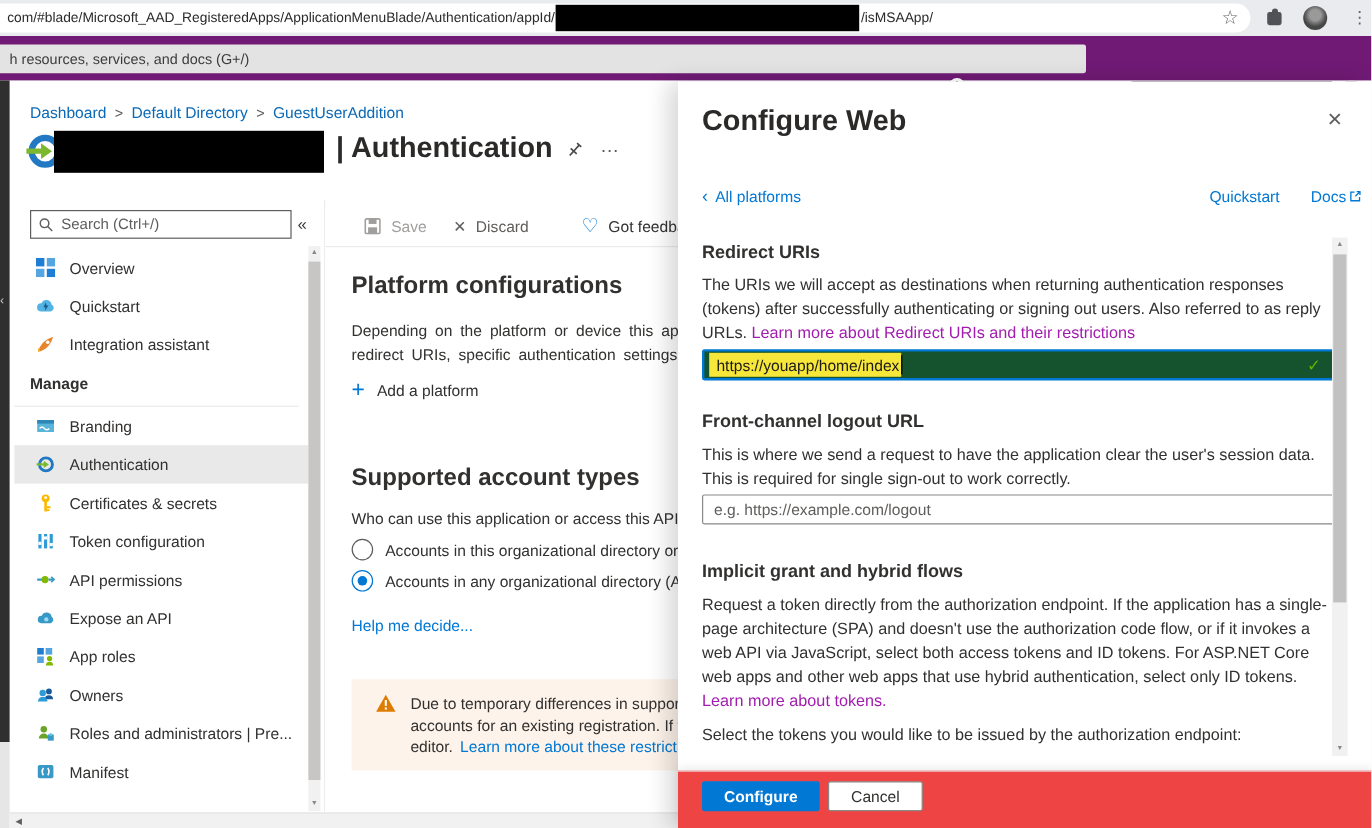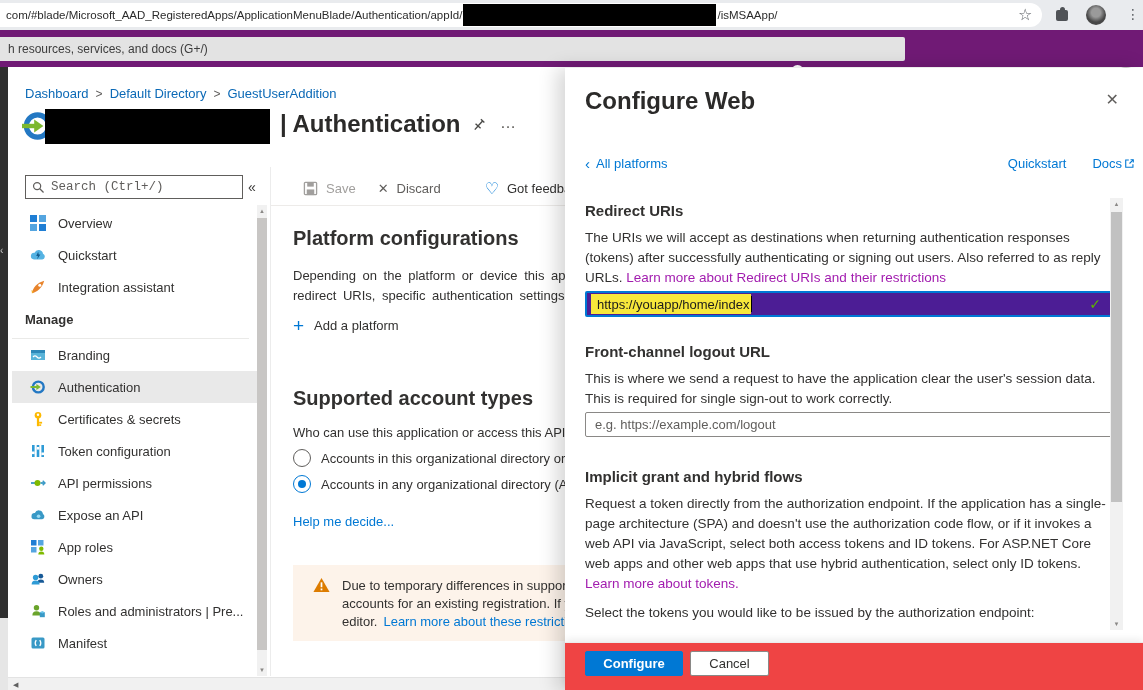--- a/index.html
+++ b/index.html
@@ -42,21 +42,21 @@
   .breadcrumb a { color:#0b69b6; text-decoration:none; }
   .crumb-sep { color:#605e5c; margin:0 7px; font-size:12px; }
   .app-icon { position:absolute; left:21px; top:110px; }
   .title-redact { position:absolute; left:45px; top:109px; width:225px; height:35px; }
   .page-title { position:absolute; left:280px; top:110px; font-size:24px; font-weight:600; color:#2b2a29; }
   .pin-icon { position:absolute; left:470px; top:117px; }
   .more-dots { position:absolute; left:500px; top:114px; color:#5b5955; font-size:16px; letter-spacing:1px; }
 
   
   .side-search { position:absolute; left:25px; top:175px; width:218px; height:24px; border:1px solid #605e5c; background:#fff; display:flex; align-items:center; padding-left:6px; }
-  .side-search input { border:none; outline:none; font-size:12.5px; width:170px; margin-left:6px; color:#323130; font-family:Liberation Mono, monospace; }
+  .side-search input { border:none; outline:none; font-size:12.5px; width:170px; margin-left:6px; color:#323130; font-family:Liberation Sans, sans-serif; }
   .side-search input::placeholder { color:#5f5d5b; }
   .collapse-btn { position:absolute; left:248px; top:179px; font-size:14px; color:#3b3a39; }
   .side-scroll { position:absolute; left:257px; top:205px; width:10px; height:471px; background:#f1f1f1; }
   .side-scroll .thumb { position:absolute; left:0; top:13px; width:10px; height:432px; background:#c8c6c4; }
   .scroll-arrow { position:absolute; left:0; width:10px; text-align:center; font-size:6px; color:#8a8886; }
   .sa-up { top:3px; } .sa-down { bottom:3px; }
   .side-list { position:absolute; left:12px; top:207px; width:245px; }
   .nav-item { height:32px; display:flex; align-items:center; padding-left:18px; cursor:pointer; }
   .nav-item .nicon { width:16px; height:16px; flex:none; margin-right:12px; }
   .nav-item .lbl { font-size:13px; color:#323130; white-space:nowrap; }
@@ -108,21 +108,21 @@
   .docs-link { display:flex; align-items:center; gap:2px; }
   .panel-body { position:absolute; left:20px; top:128px; width:527px; }
   .panel-body h3 { font-size:15px; font-weight:600; color:#323130; }
   .h-redirect { margin-top:6px; }
   .h-logout { margin-top:26px; }
   .h-implicit { margin-top:31px; }
   .panel-body p { margin-top:9px; font-size:13.5px; line-height:20px; color:#323130; }
   .panel-body p a { color:#a21caf; text-decoration:none; }
   .p-implicit { line-height:19px; margin-top:10px; }
   .p-select { margin-top:10px; white-space:nowrap; }
-  .uri-input { margin-top:3px; height:26px; border:2px solid #0078d4; border-radius:2px; display:flex; align-items:center; padding:0 10px 0 4px; position:relative; background:#4c1d95; }
+  .uri-input { margin-top:3px; height:26px; border:2px solid #0078d4; border-radius:2px; display:flex; align-items:center; padding:0 10px 0 4px; position:relative; background:#14532d; }
   .hl { background:#f7e73b; font-size:13px; color:#1b1b1b; padding:2.5px 1px 2.5px 6px; white-space:nowrap; }
   .caret { display:inline-block; width:1.5px; height:16px; background:#000; vertical-align:middle; }
   .uri-check { position:absolute; right:9px; color:#5db300; font-size:14px; font-weight:bold; }
   .txt-input { margin-top:3px; width:100%; height:25px; border:1px solid #8a8886; border-radius:2px; padding:0 9px; font-size:13px; font-family:inherit; color:#323130; outline:none; }
   .txt-input::placeholder { color:#605e5c; }
   .panel-scroll { position:absolute; left:545px; top:130px; width:13px; height:432px; background:#f1f1f1; }
   .panel-scroll .thumb { position:absolute; left:1px; top:14px; width:11px; height:290px; background:#c1c1c1; }
   .panel-scroll .scroll-arrow { width:13px; color:#8a8886; }
   .panel-footer { position:absolute; left:0; right:0; bottom:0; height:49px; background:#ef4444; box-shadow:0 -3px 7px rgba(0,0,0,.07); border-top:1px solid #ececec; }
   .btn { position:absolute; top:8px; height:25px; font-size:13px; font-family:inherit; border-radius:2px; cursor:pointer; }

